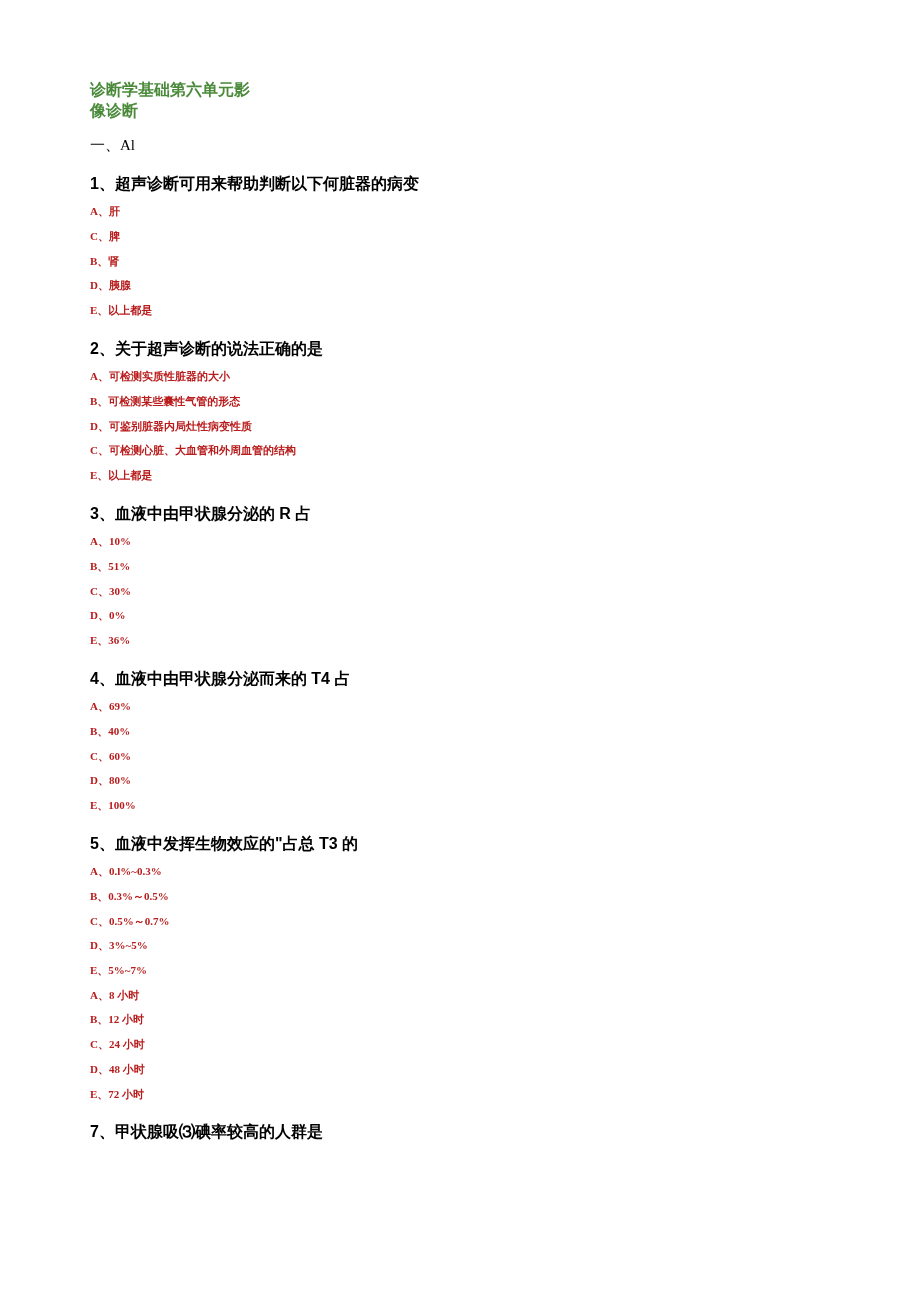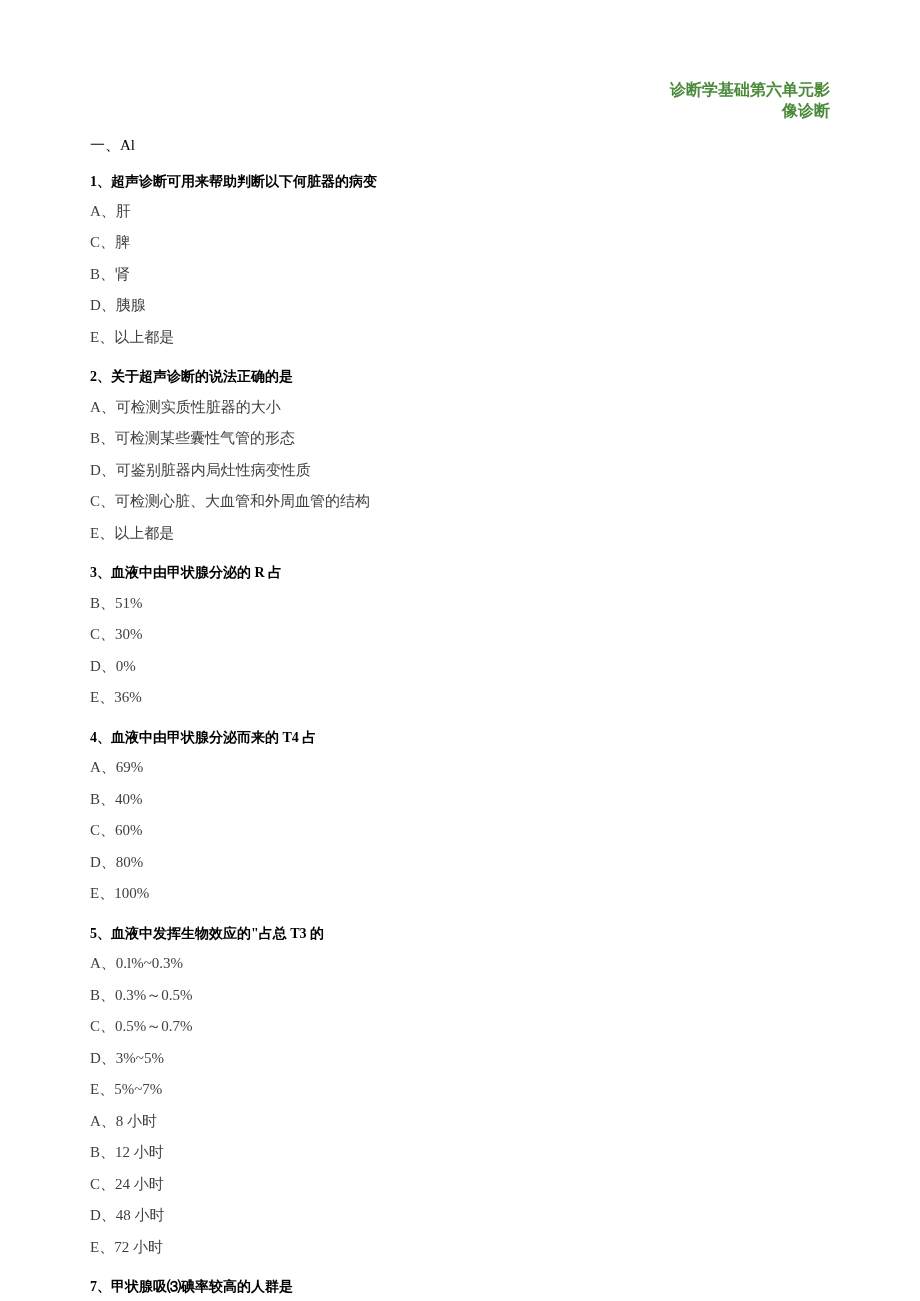--- a/index.html
+++ b/index.html
@@ -6,48 +6,49 @@
     margin: 0;
     padding: 0;
     background: #ffffff;
     font-family: "SimSun", "宋体", serif;
     width: 920px;
   }
   .page {
     padding: 80px 90px 40px 90px;
   }
   .title {
-    text-align: right;
+    text-align: left;
     color: #4a8a3a;
     font-size: 16px;
     font-family: "Microsoft YaHei", "SimHei", sans-serif;
     font-weight: bold;
     line-height: 1.3;
     margin-bottom: 14px;
   }
   .section-label {
     font-size: 15px;
     color: #000;
     margin-bottom: 6px;
     font-family: Liberation Serif, serif;
   }
   .question-stem {
-    font-size: 14px;
+    font-size: 16px;
     color: #000;
     font-weight: bold;
-    font-family: Liberation Serif, serif;
+    font-family: Liberation Sans, sans-serif;
     margin-top: 16px;
     margin-bottom: 6px;
     line-height: 1.6;
   }
   .option {
-    font-size: 15px;
-    color: #404040;
+    font-size: 11px;
+    color: #b91c1c;
     margin-bottom: 6px;
     line-height: 1.7;
+    font-weight: bold;
   }
 </style>
 </head>
 <body>
 
 <div class="page">
 
   <div class="title">
     <span>诊断学基础第六单元影</span><br>
     <span>像诊断</span>
@@ -63,20 +64,21 @@
   <div class="option">E、以上都是</div>
 
   <div class="question-stem">2、关于超声诊断的说法正确的是</div>
   <div class="option">A、可检测实质性脏器的大小</div>
   <div class="option">B、可检测某些囊性气管的形态</div>
   <div class="option">D、可鉴别脏器内局灶性病变性质</div>
   <div class="option">C、可检测心脏、大血管和外周血管的结构</div>
   <div class="option">E、以上都是</div>
 
   <div class="question-stem">3、血液中由甲状腺分泌的 R 占</div>
+  <div class="option">A、10%</div>
   <div class="option">B、51%</div>
   <div class="option">C、30%</div>
   <div class="option">D、0%</div>
   <div class="option">E、36%</div>
 
   <div class="question-stem">4、血液中由甲状腺分泌而来的 T4 占</div>
   <div class="option">A、69%</div>
   <div class="option">B、40%</div>
   <div class="option">C、60%</div>
   <div class="option">D、80%</div>

